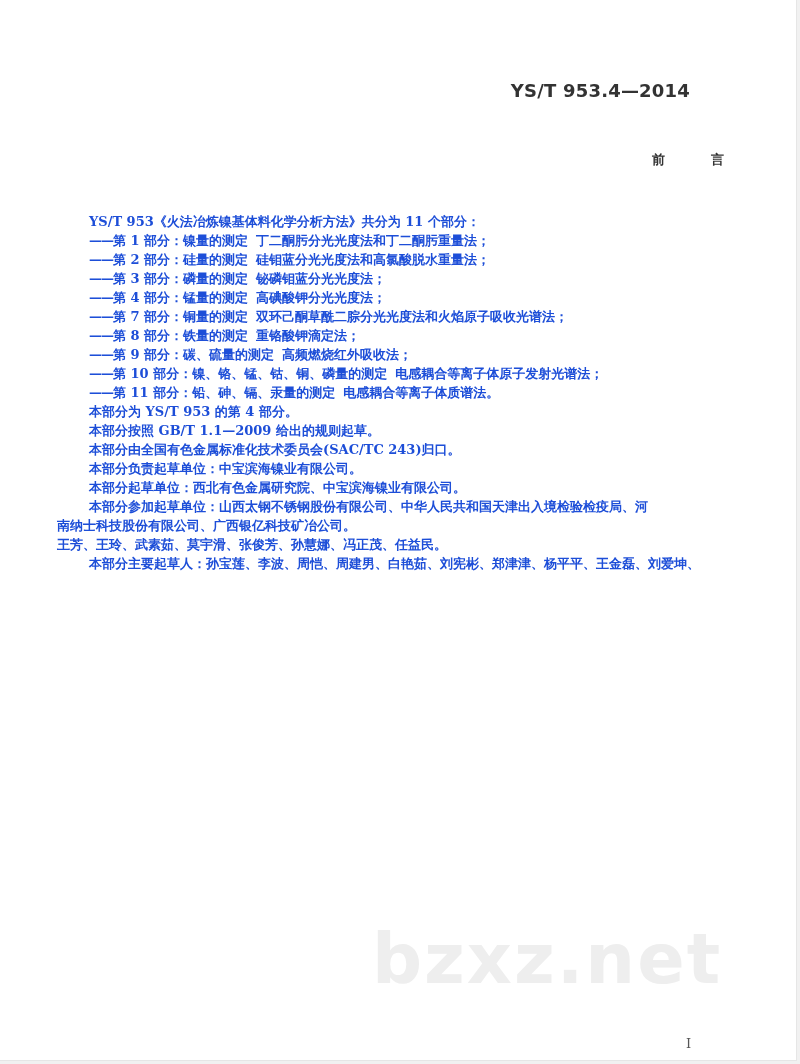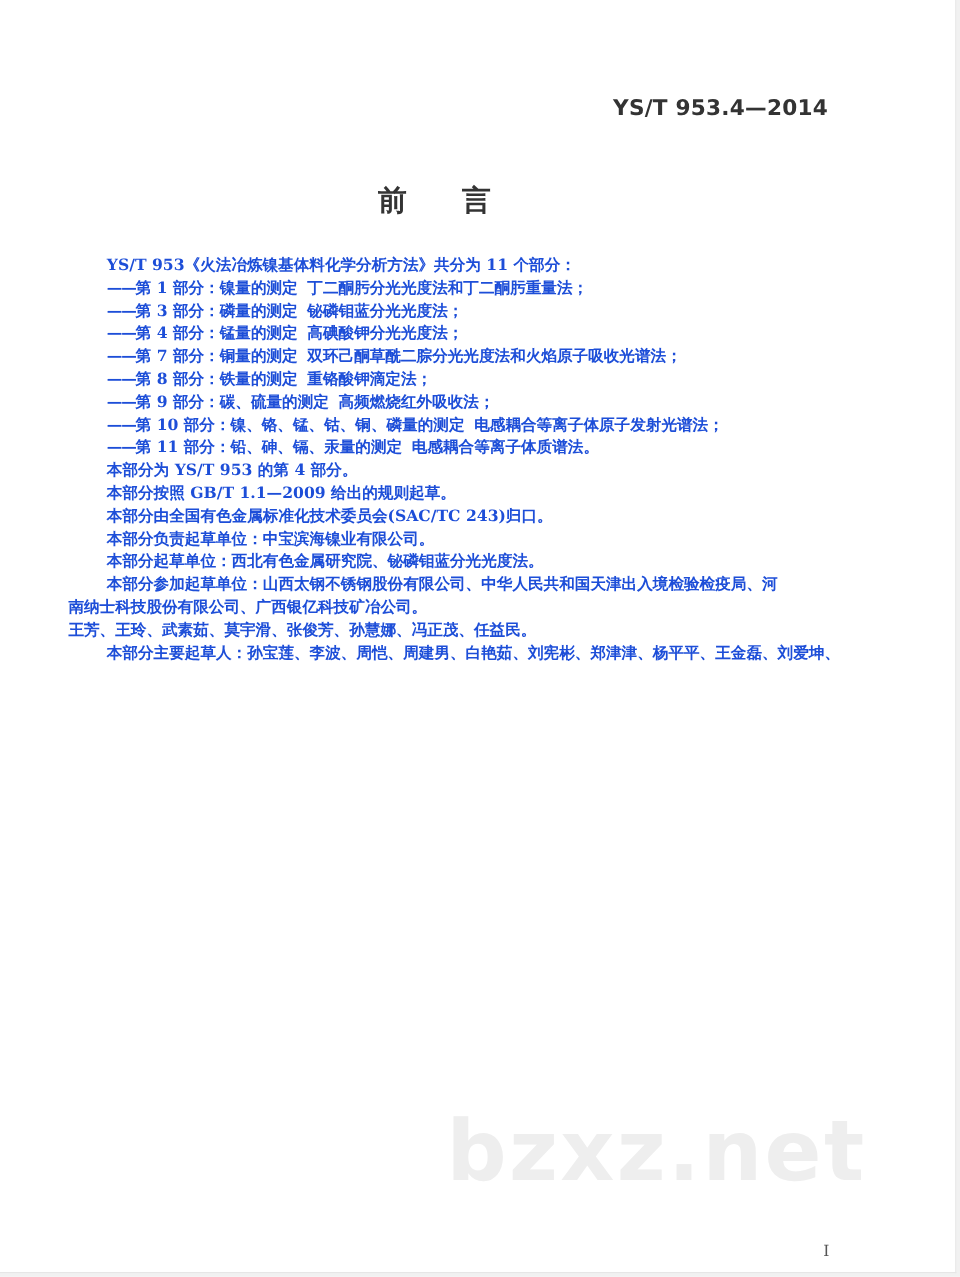--- a/index.html
+++ b/index.html
@@ -10,23 +10,23 @@
   .page {
     position: absolute; left: 0; top: 0; width: 796px; height: 1060px;
     background: #ffffff; border-right: 1px solid #e6e6e6; border-bottom: 1px solid #e6e6e6;
   }
   .std-code {
     position: absolute; right: 106px; top: 80px;
     font-family: "DejaVu Sans", "Liberation Sans", sans-serif;
     font-weight: bold; font-size: 18px; color: #333; letter-spacing: 0.2px;
   }
   .title {
-    position: absolute; left: 0; width: 724px; top: 151px; text-align: center;
+    position: absolute; left: 0; width: 724px; top: 151px; text-align: right;
     font-family: "DejaVu Sans", "Liberation Sans", sans-serif;
-    font-weight: bold; font-size: 24px; color: #333; letter-spacing: 0;
+    font-weight: bold; font-size: 13px; color: #333; letter-spacing: 0;
   }
   .title span { display: inline-block; }
   .title .gap { width: 46px; }
   .body {
     position: absolute; left: 89px; top: 212px; width: 640px;
     font-size: 13px; line-height: 19px; color: #1d4ed8; font-weight: bold;
   }
   .line { white-space: nowrap; height: 19px; }
   .line.item .dash { letter-spacing: -1px; }
   .line .method { margin-left: 8px; }
@@ -52,20 +52,23 @@
     <span>前</span><span class="gap"></span><span>言</span>
   </div>
 
   <div class="body">
     <div class="line">YS/T 953《火法冶炼镍基体料化学分析方法》共分为 11 个部分：</div>
 
     <div class="line item">
       <span class="dash">——</span><span>第 1 部分：镍量的测定</span><span class="method">丁二酮肟分光光度法和丁二酮肟重量法；</span>
     </div>
     <div class="line item">
+      <span class="dash">——</span><span>第 2 部分：硅量的测定</span><span class="method">硅钼蓝分光光度法和高氯酸脱水重量法；</span>
+    </div>
+    <div class="line item">
       <span class="dash">——</span><span>第 3 部分：磷量的测定</span><span class="method">铋磷钼蓝分光光度法；</span>
     </div>
     <div class="line item">
       <span class="dash">——</span><span>第 4 部分：锰量的测定</span><span class="method">高碘酸钾分光光度法；</span>
     </div>
     <div class="line item">
       <span class="dash">——</span><span>第 7 部分：铜量的测定</span><span class="method">双环己酮草酰二腙分光光度法和火焰原子吸收光谱法；</span>
     </div>
     <div class="line item">
       <span class="dash">——</span><span>第 8 部分：铁量的测定</span><span class="method">重铬酸钾滴定法；</span>
@@ -77,21 +80,21 @@
       <span class="dash">——</span><span>第 10 部分：镍、铬、锰、钴、铜、磷量的测定</span><span class="method">电感耦合等离子体原子发射光谱法；</span>
     </div>
     <div class="line item">
       <span class="dash">——</span><span>第 11 部分：铅、砷、镉、汞量的测定</span><span class="method">电感耦合等离子体质谱法。</span>
     </div>
 
     <div class="line">本部分为 YS/T 953 的第 4 部分。</div>
     <div class="line">本部分按照 GB/T 1.1—2009 给出的规则起草。</div>
     <div class="line">本部分由全国有色金属标准化技术委员会(SAC/TC 243)归口。</div>
     <div class="line">本部分负责起草单位：中宝滨海镍业有限公司。</div>
-    <div class="line">本部分起草单位：西北有色金属研究院、铋磷钼蓝分光光度法。</div>
+    <div class="line">本部分起草单位：西北有色金属研究院、中宝滨海镍业有限公司。</div>
 
     <div class="line">本部分参加起草单位：山西太钢不锈钢股份有限公司、中华人民共和国天津出入境检验检疫局、河</div>
     <div class="line hang">南纳士科技股份有限公司、广西银亿科技矿冶公司。</div>
 
     <div class="line hang">王芳、王玲、武素茹、莫宇滑、张俊芳、孙慧娜、冯正茂、任益民。</div>
     <div class="line">本部分主要起草人：孙宝莲、李波、周恺、周建男、白艳茹、刘宪彬、郑津津、杨平平、王金磊、刘爱坤、</div>
   </div>
 
   <div class="watermark">bzxz.net</div>
 

